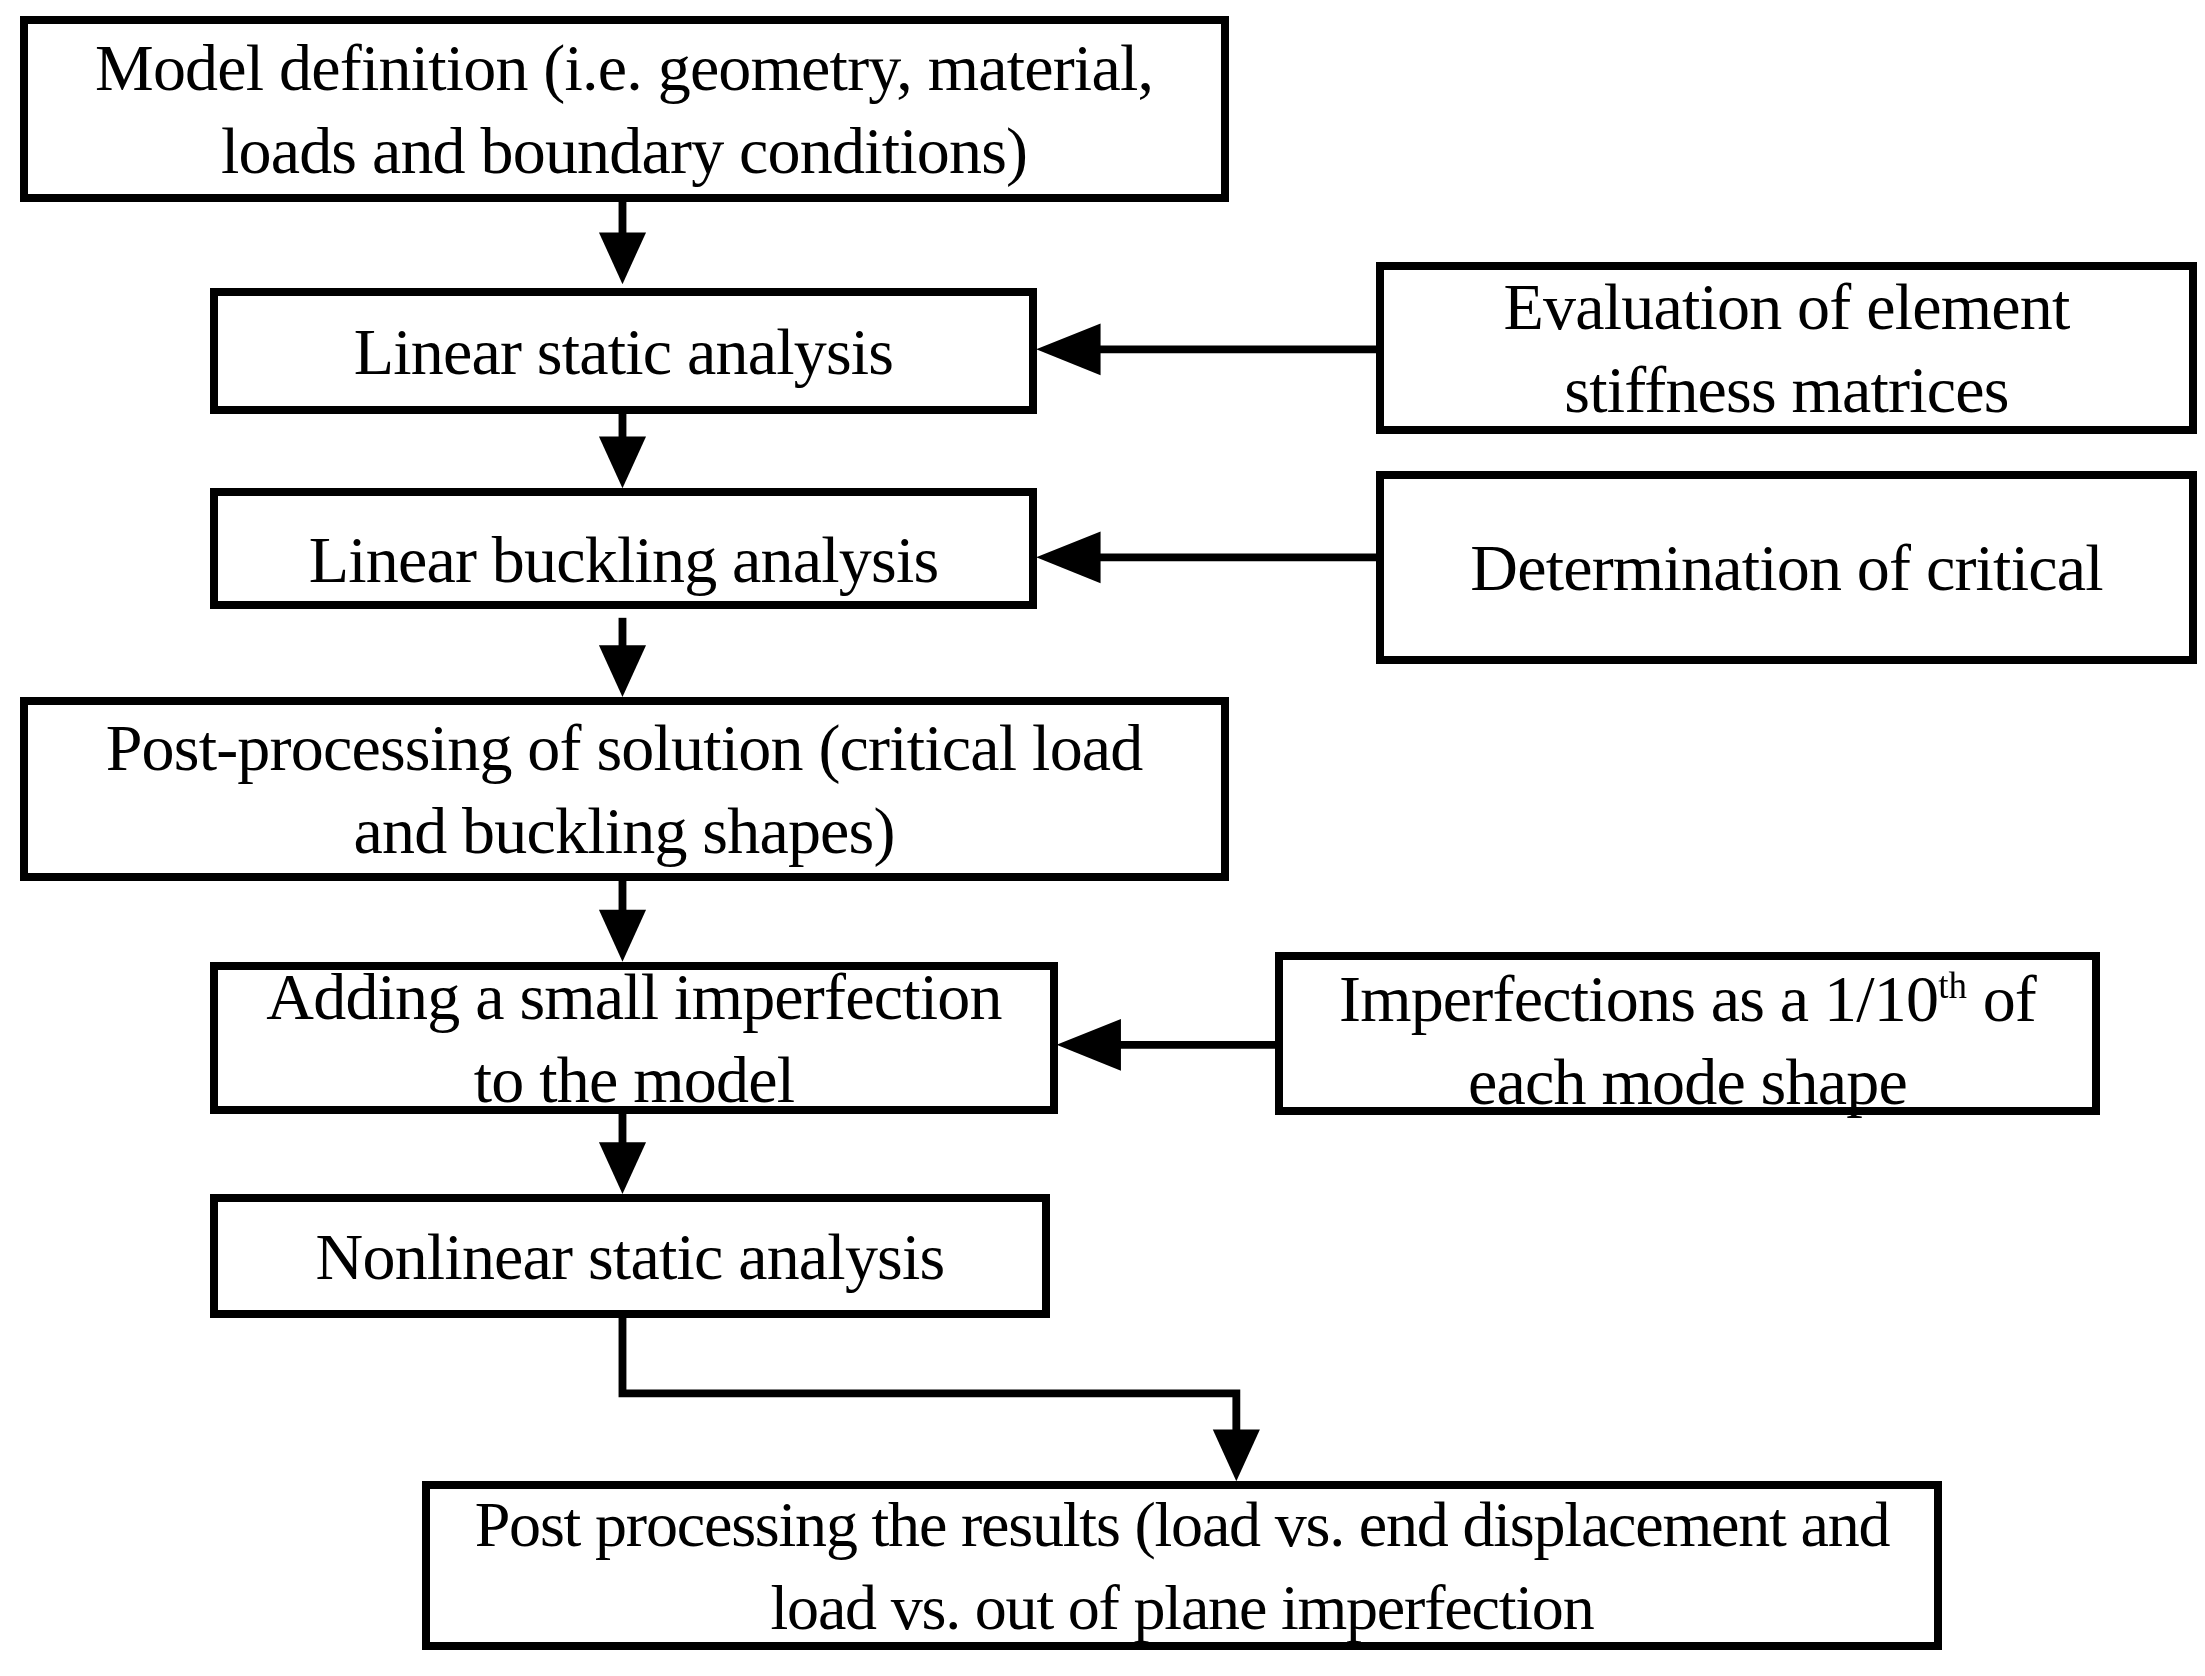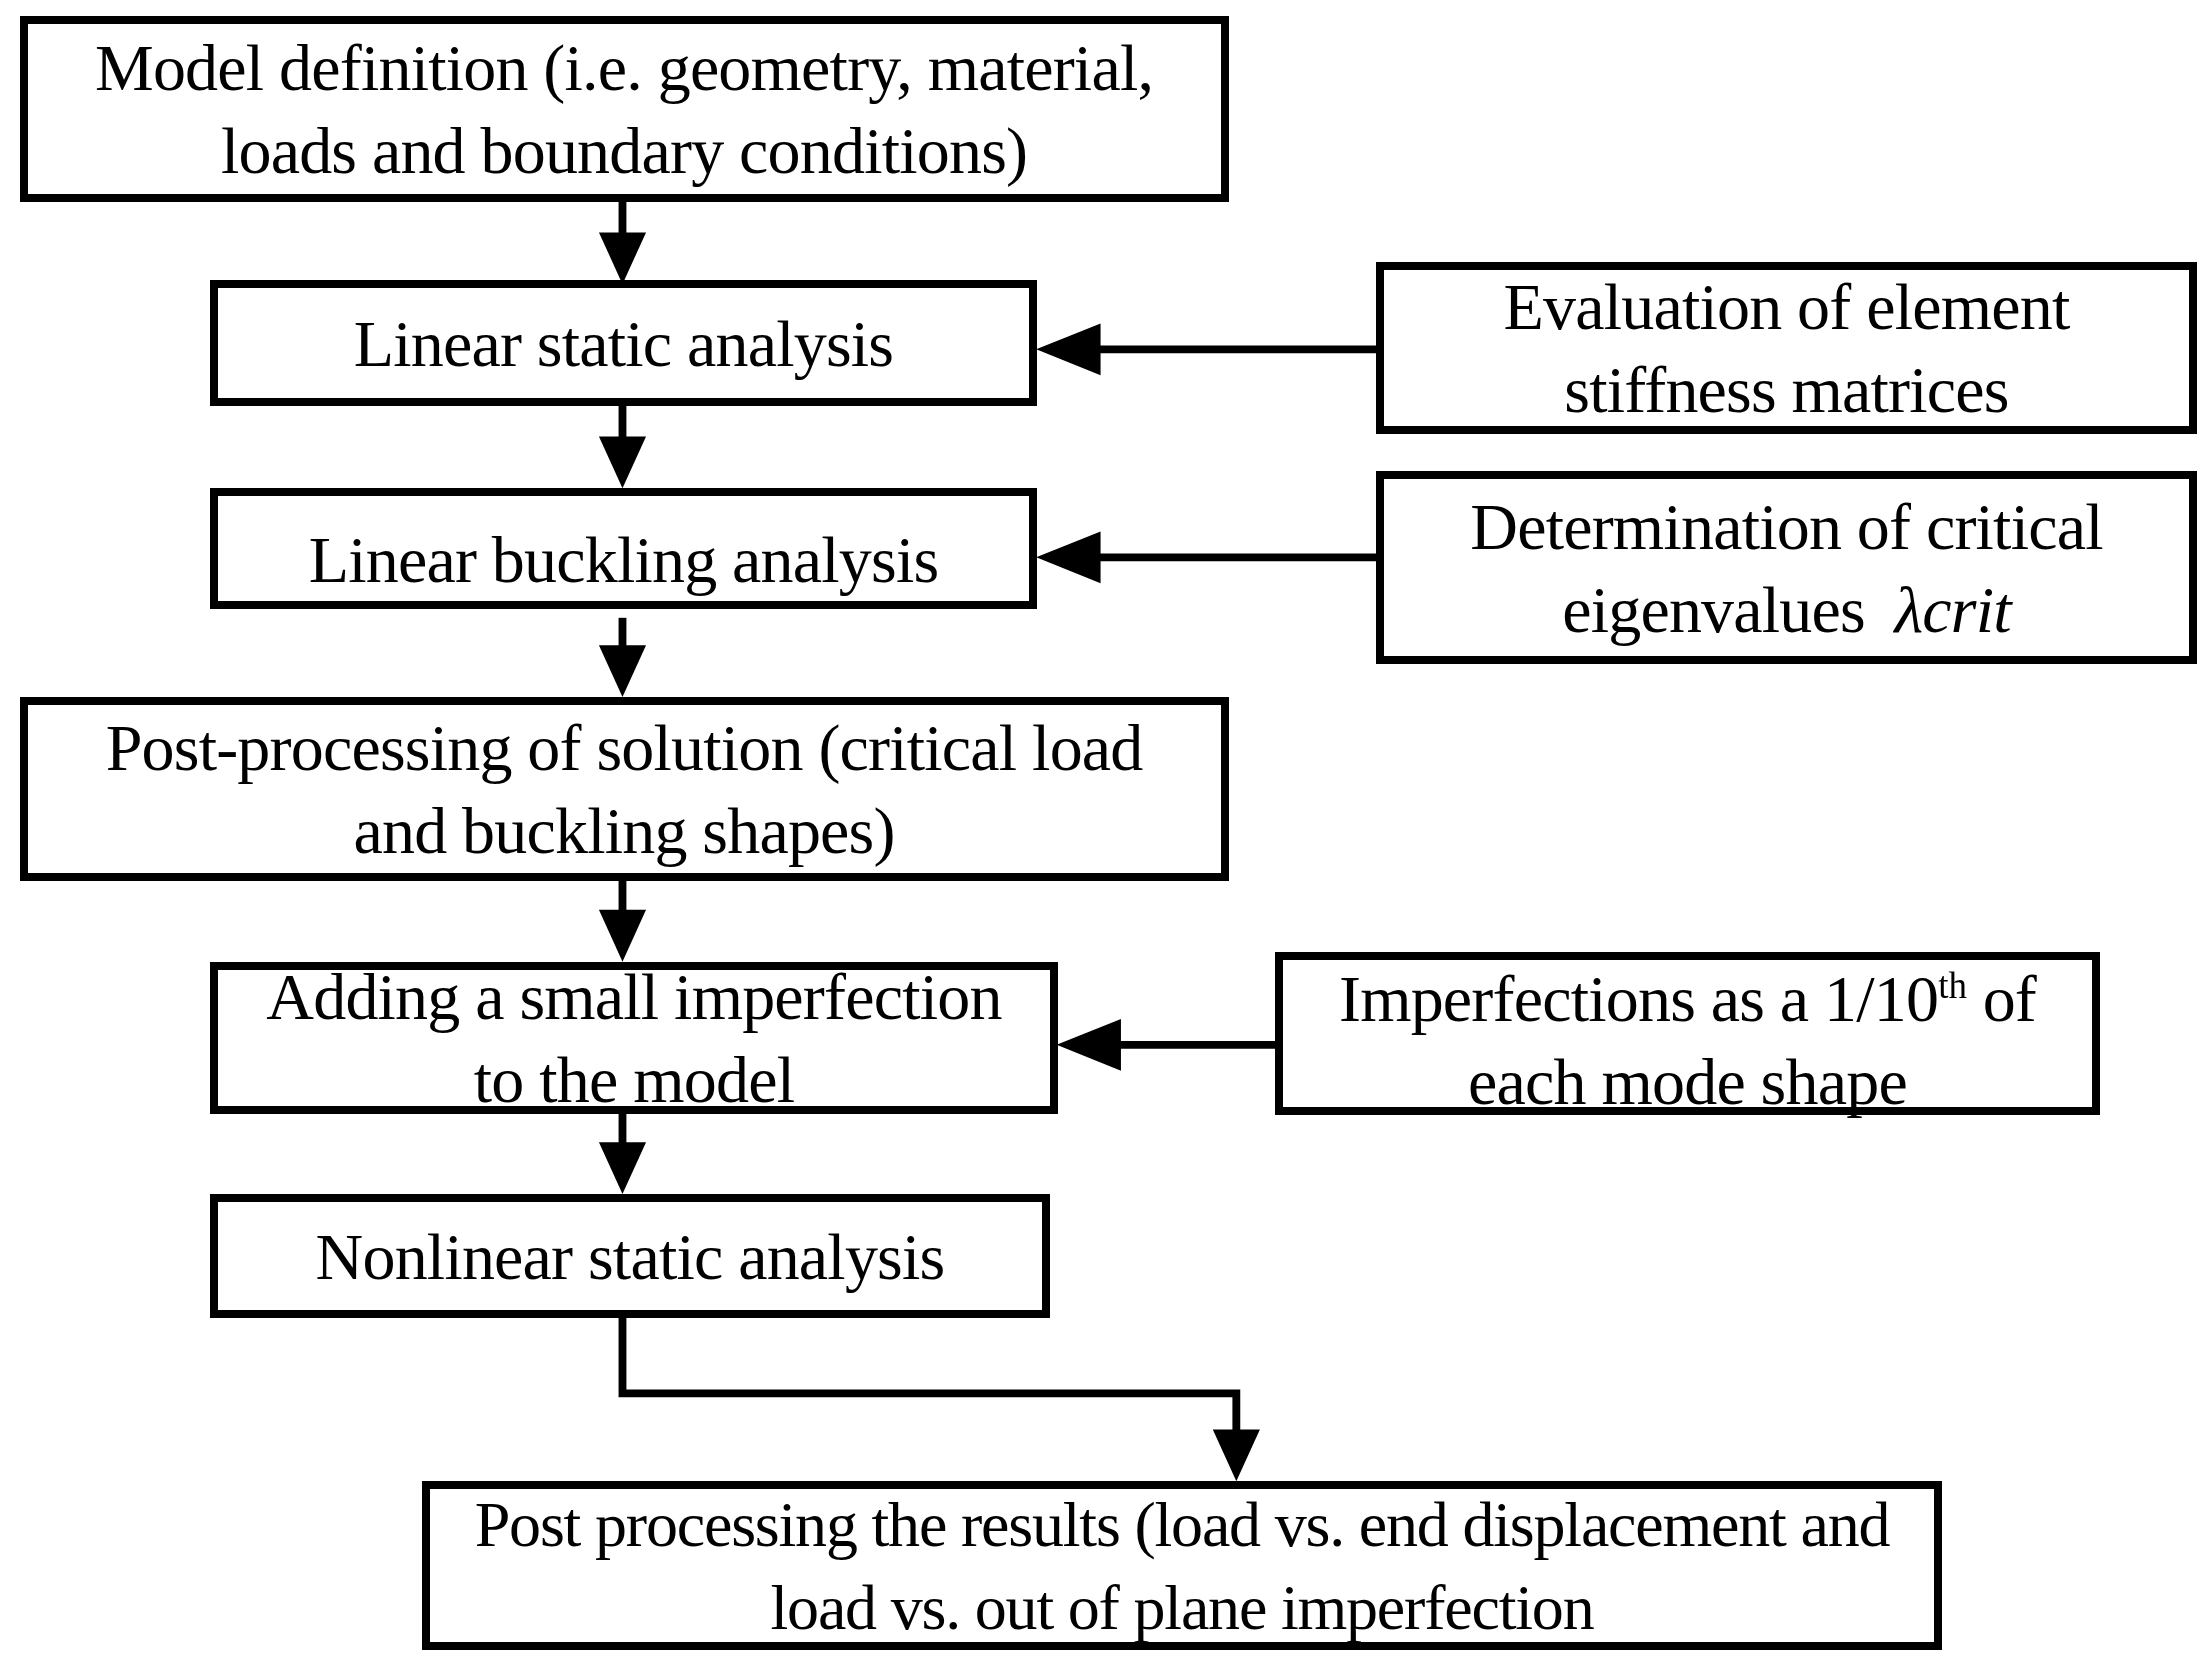--- a/index.html
+++ b/index.html
@@ -32,21 +32,21 @@
     white-space:nowrap;
     font-size:66px;
     line-height:83px;
     letter-spacing:-0.8px;
   }
   .b7 .ln{font-size:64px;letter-spacing:-1.2px;}
   .sym{font-style:italic;margin-left:0.45em;}
   .sup{font-size:0.56em;vertical-align:0.62em;letter-spacing:0;}
   
   .b1 {left:19.6px;   top:15.7px;   width:1209px; height:186px;}
-  .b2 {left:210px;  top:280px;  width:827px; height:126px;}
+  .b2 {left:210px;  top:288px;  width:827px; height:126px;}
   .bE1{left:1376px; top:262px;  width:821px; height:172px;}
   .b3 {left:210px;  top:488px;  width:827px; height:121px;justify-content:flex-end;}
   .bE2{left:1376px; top:471px;  width:821px; height:193px;}
   .b4 {left:19.6px;   top:697px;  width:1209px; height:184px;}
   .b5 {left:210px;  top:962px; width:848px; height:152px;}
   .bE3{left:1275px; top:952px; width:825px; height:163px;}
   .b6 {left:210px;  top:1194px; width:840px; height:124px;}
   .b7 {left:422px;  top:1481px; width:1520px; height:169px;}
 </style>
 </head>
@@ -115,23 +115,20 @@
     <span class="ln">Evaluation of element</span>
     <span class="ln">stiffness matrices</span>
   </div>
 
   <div class="box b3">
     <span class="ln">Linear buckling analysis</span>
   </div>
 
   <div class="box bE2">
     <span class="ln">Determination of critical</span>
-    <span class="ln">
-      <span>eigenvalues</span><span class="sym">λcrit</span>
-    </span>
   </div>
 
   <div class="box b4">
     <span class="ln">Post-processing of solution (critical load</span>
     <span class="ln">and buckling shapes)</span>
   </div>
 
   <div class="box b5">
     <span class="ln">Adding a small imperfection</span>
     <span class="ln">to the model</span>

